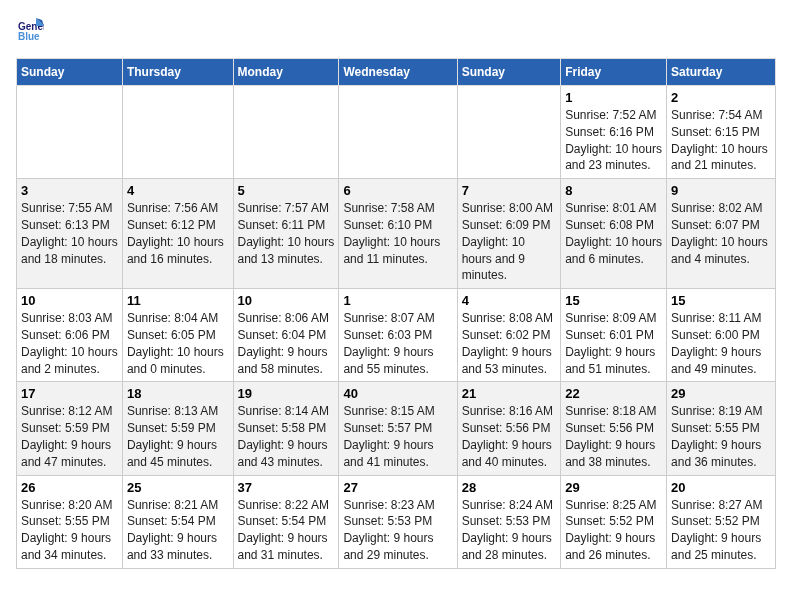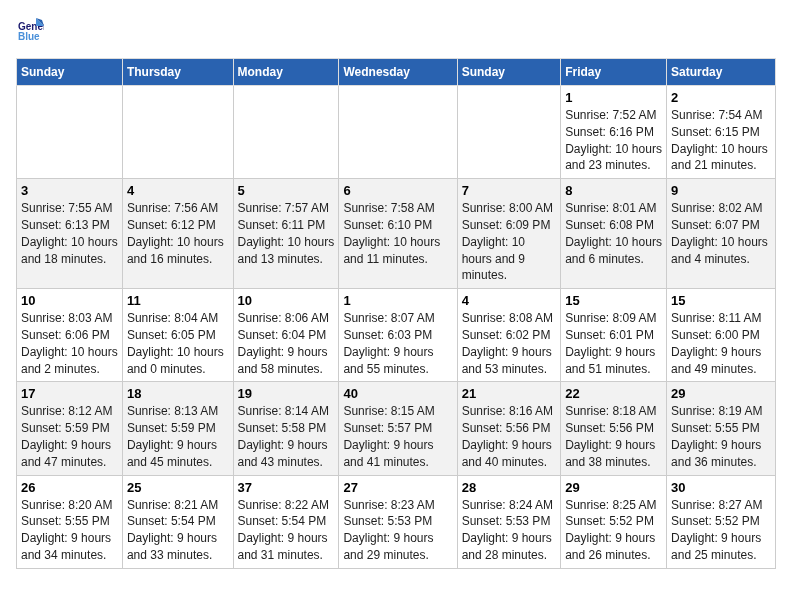--- a/index.html
+++ b/index.html
@@ -237,18 +237,18 @@
         </td>
         <td>
           <span class="day-num">28</span>
           <div class="cell-content">Sunrise: 8:24 AM<br>Sunset: 5:53 PM<br>Daylight: 9 hours and 28 minutes.</div>
         </td>
         <td>
           <span class="day-num">29</span>
           <div class="cell-content">Sunrise: 8:25 AM<br>Sunset: 5:52 PM<br>Daylight: 9 hours and 26 minutes.</div>
         </td>
         <td>
-          <span class="day-num">30</span>
+          <span class="day-num">20</span>
           <div class="cell-content">Sunrise: 8:27 AM<br>Sunset: 5:52 PM<br>Daylight: 9 hours and 25 minutes.</div>
         </td>
       </tr>
     </tbody>
 </table>
 
 </body></html>

